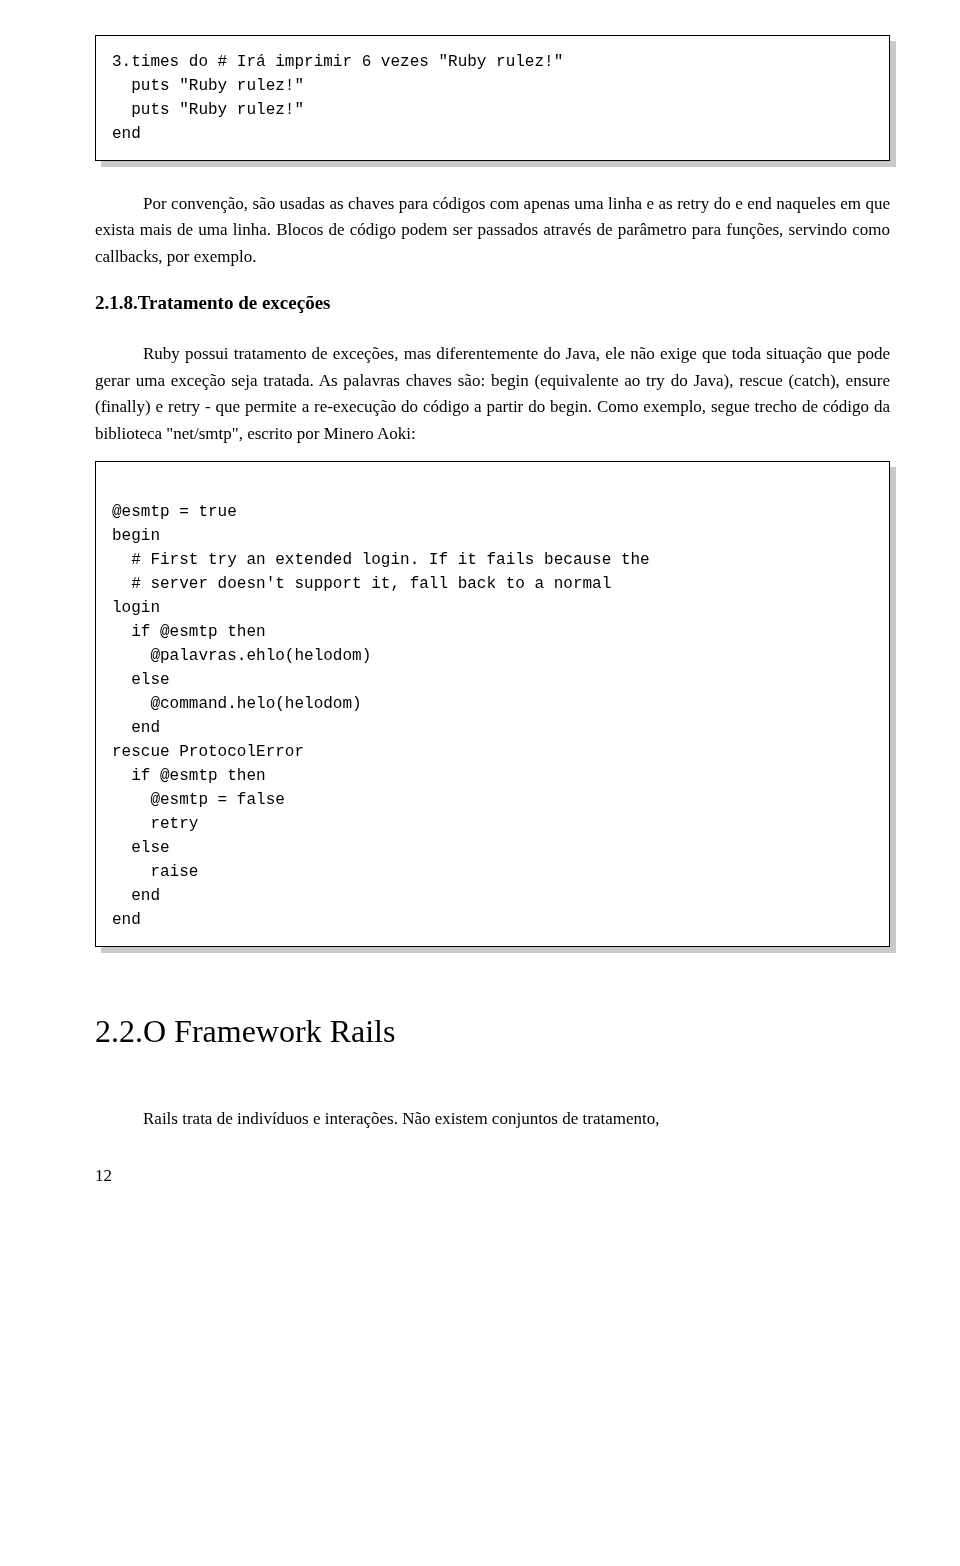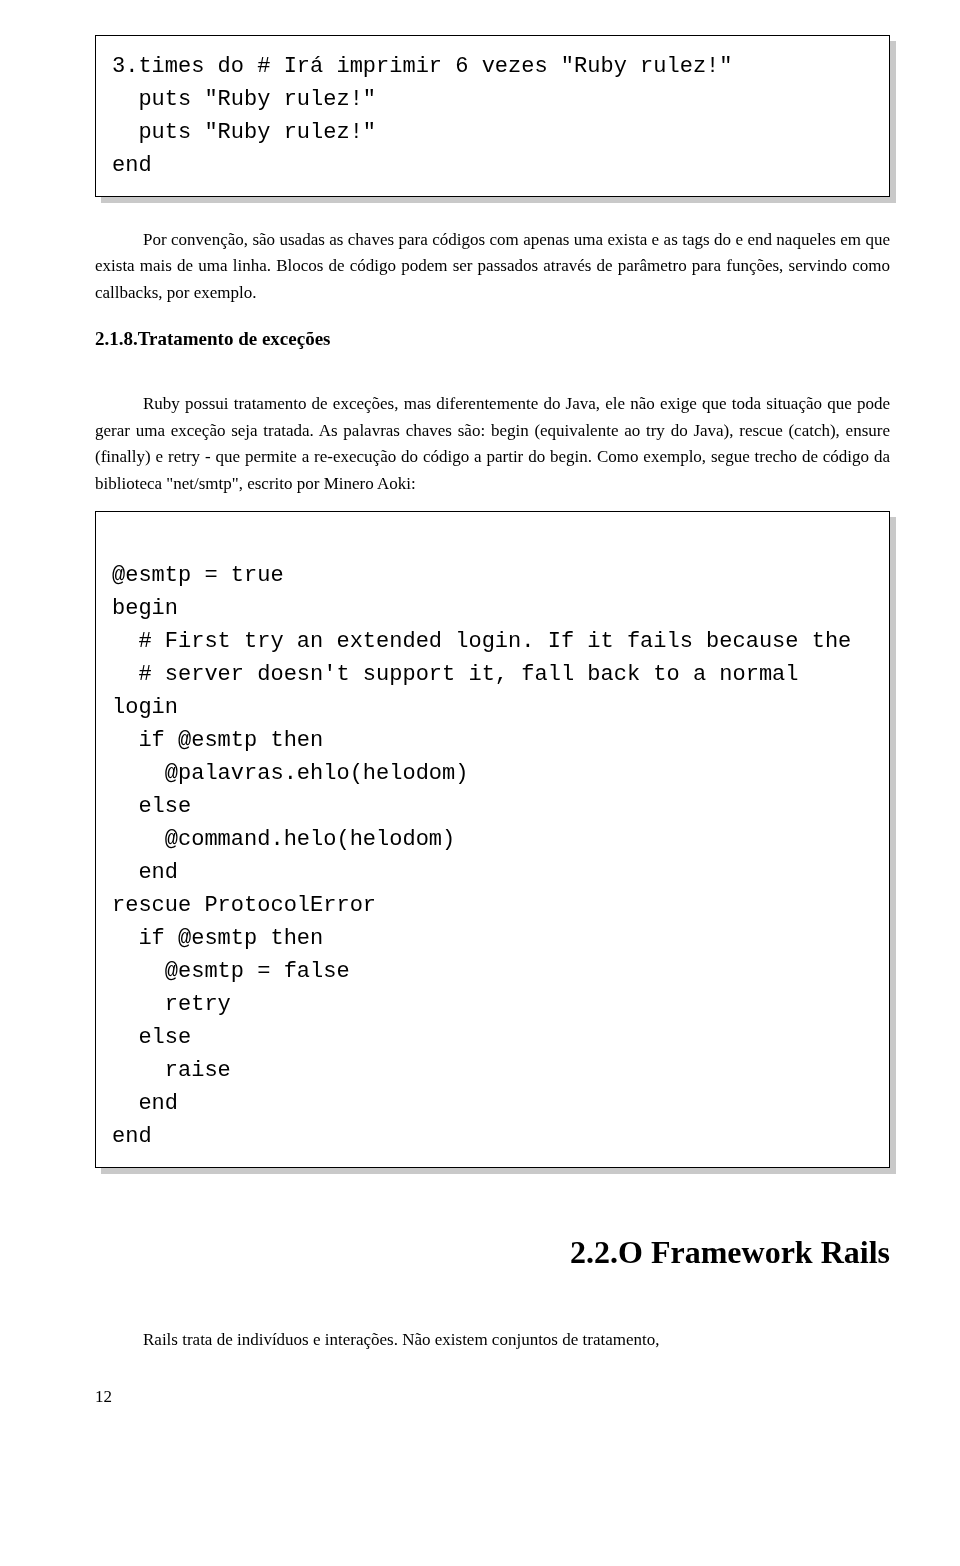--- a/index.html
+++ b/index.html
@@ -23,62 +23,62 @@
     right: -6px;
     bottom: -6px;
     background: #c9c9c9;
     z-index: 0;
   }
   .code-block {
     position: relative;
     background: #fff;
     border: 1.5px solid #000;
     font-family: "Courier New", Courier, monospace;
-    font-size: 22px;
+    font-size: 16px;
     padding: 14px 16px;
     white-space: pre-wrap;
     line-height: 1.5;
     z-index: 1;
   }
   p {
     margin: 0 0 14px 0;
     text-indent: 48px;
   }
   .section-heading {
     font-weight: bold;
     font-size: 19px;
-    margin: 18px 0 38px 0;
+    margin: 18px 0 24px 0;
     text-align: left;
     text-indent: 0;
   }
   .chapter-heading {
-    font-weight: bold;
+    font-weight: normal;
     font-size: 32px;
     margin: 60px 0 50px 0;
-    text-align: right;
+    text-align: left;
     text-indent: 0;
   }
   .mono { font-family: Liberation Serif, serif; }
   .page-number {
     margin-top: 30px;
     font-size: 17px;
   }
 </style>
 </head>
 <body>
 
 <div class="code-block-wrapper">
   <div class="code-block-shadow"></div>
   <div class="code-block">3.times do # Irá imprimir 6 vezes "Ruby rulez!"
   puts "Ruby rulez!"
   puts "Ruby rulez!"
 end</div>
 </div>
 
-<p><span>Por convenção, são usadas as chaves para códigos com apenas uma exista e as tags </span><span class="mono">do</span><span> e </span><span class="mono">end</span><span> naqueles em que exista mais de uma linha. Blocos de código podem ser passados através de parâmetro para funções, servindo como callbacks, por exemplo.</span></p>
+<p><span>Por convenção, são usadas as chaves para códigos com apenas uma linha e as retry </span><span class="mono">do</span><span> e </span><span class="mono">end</span><span> naqueles em que exista mais de uma linha. Blocos de código podem ser passados através de parâmetro para funções, servindo como callbacks, por exemplo.</span></p>
 
 <p class="section-heading">2.1.8.Tratamento de exceções</p>
 
 <p>Ruby possui tratamento de exceções, mas diferentemente do Java, ele não exige que toda situação que pode gerar uma exceção seja tratada. As palavras chaves são: begin (equivalente ao try do Java), rescue (catch), ensure (finally) e retry - que permite a re-execução do código a partir do begin. Como exemplo, segue trecho de código da biblioteca "net/smtp", escrito por Minero Aoki:</p>
 
 <div class="code-block-wrapper">
   <div class="code-block-shadow"></div>
   <div class="code-block">
 @esmtp = true
 begin

